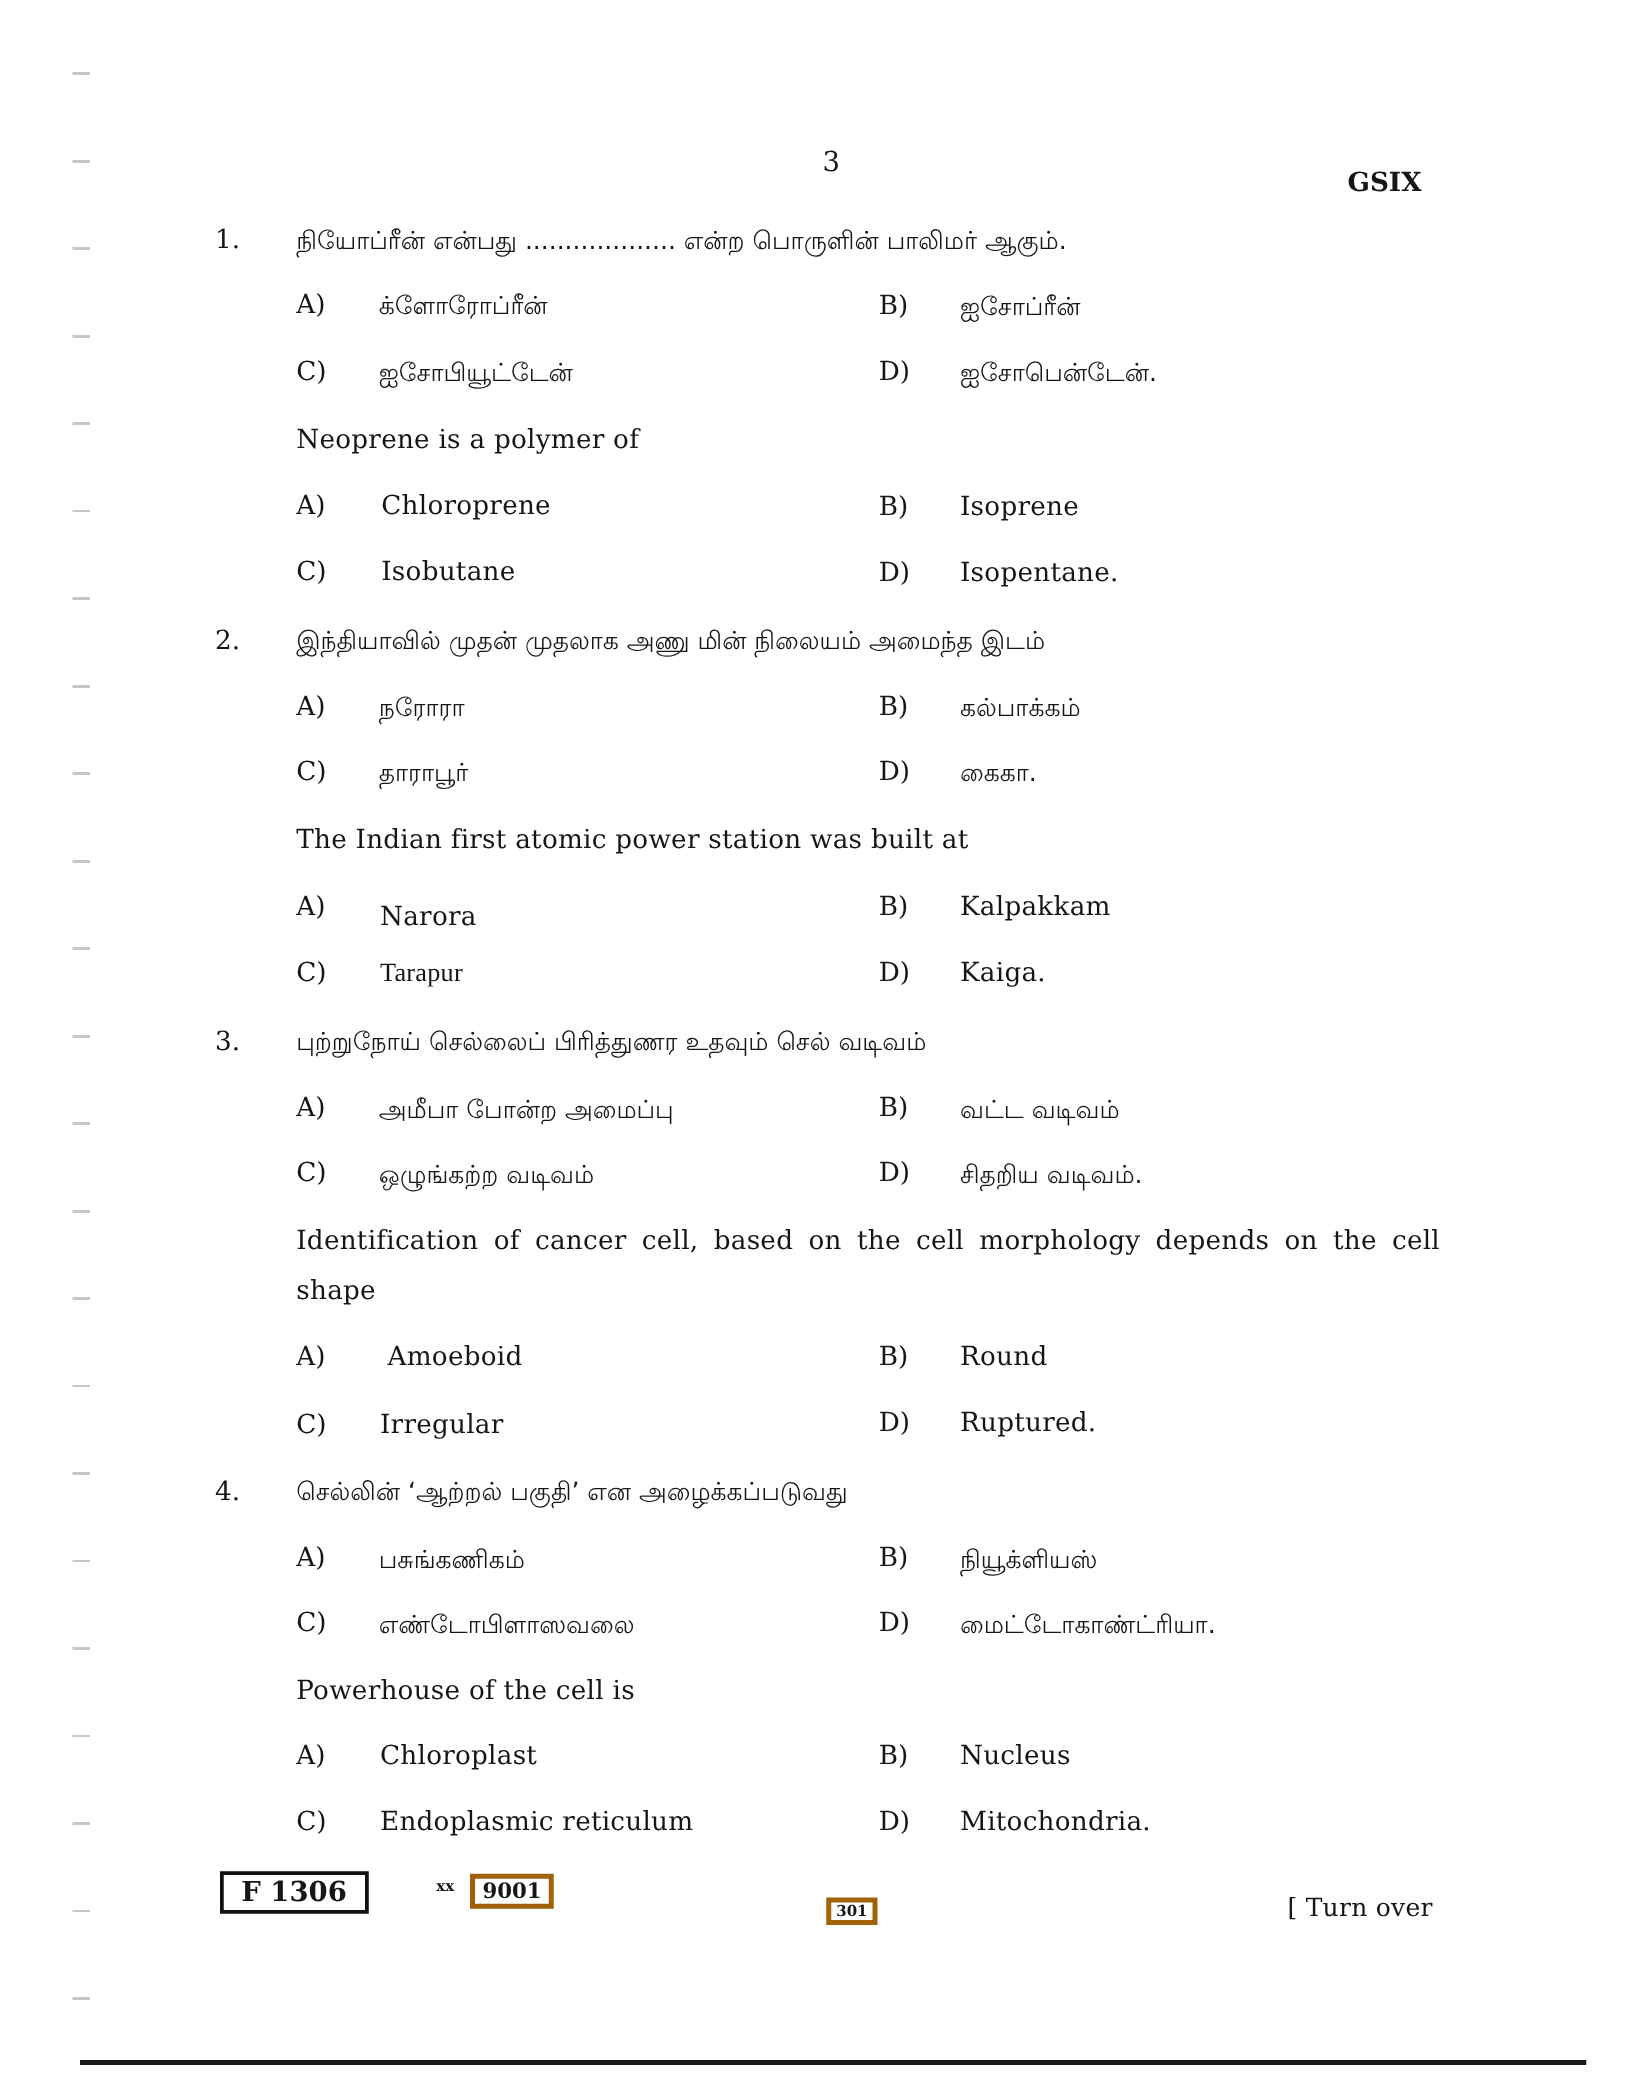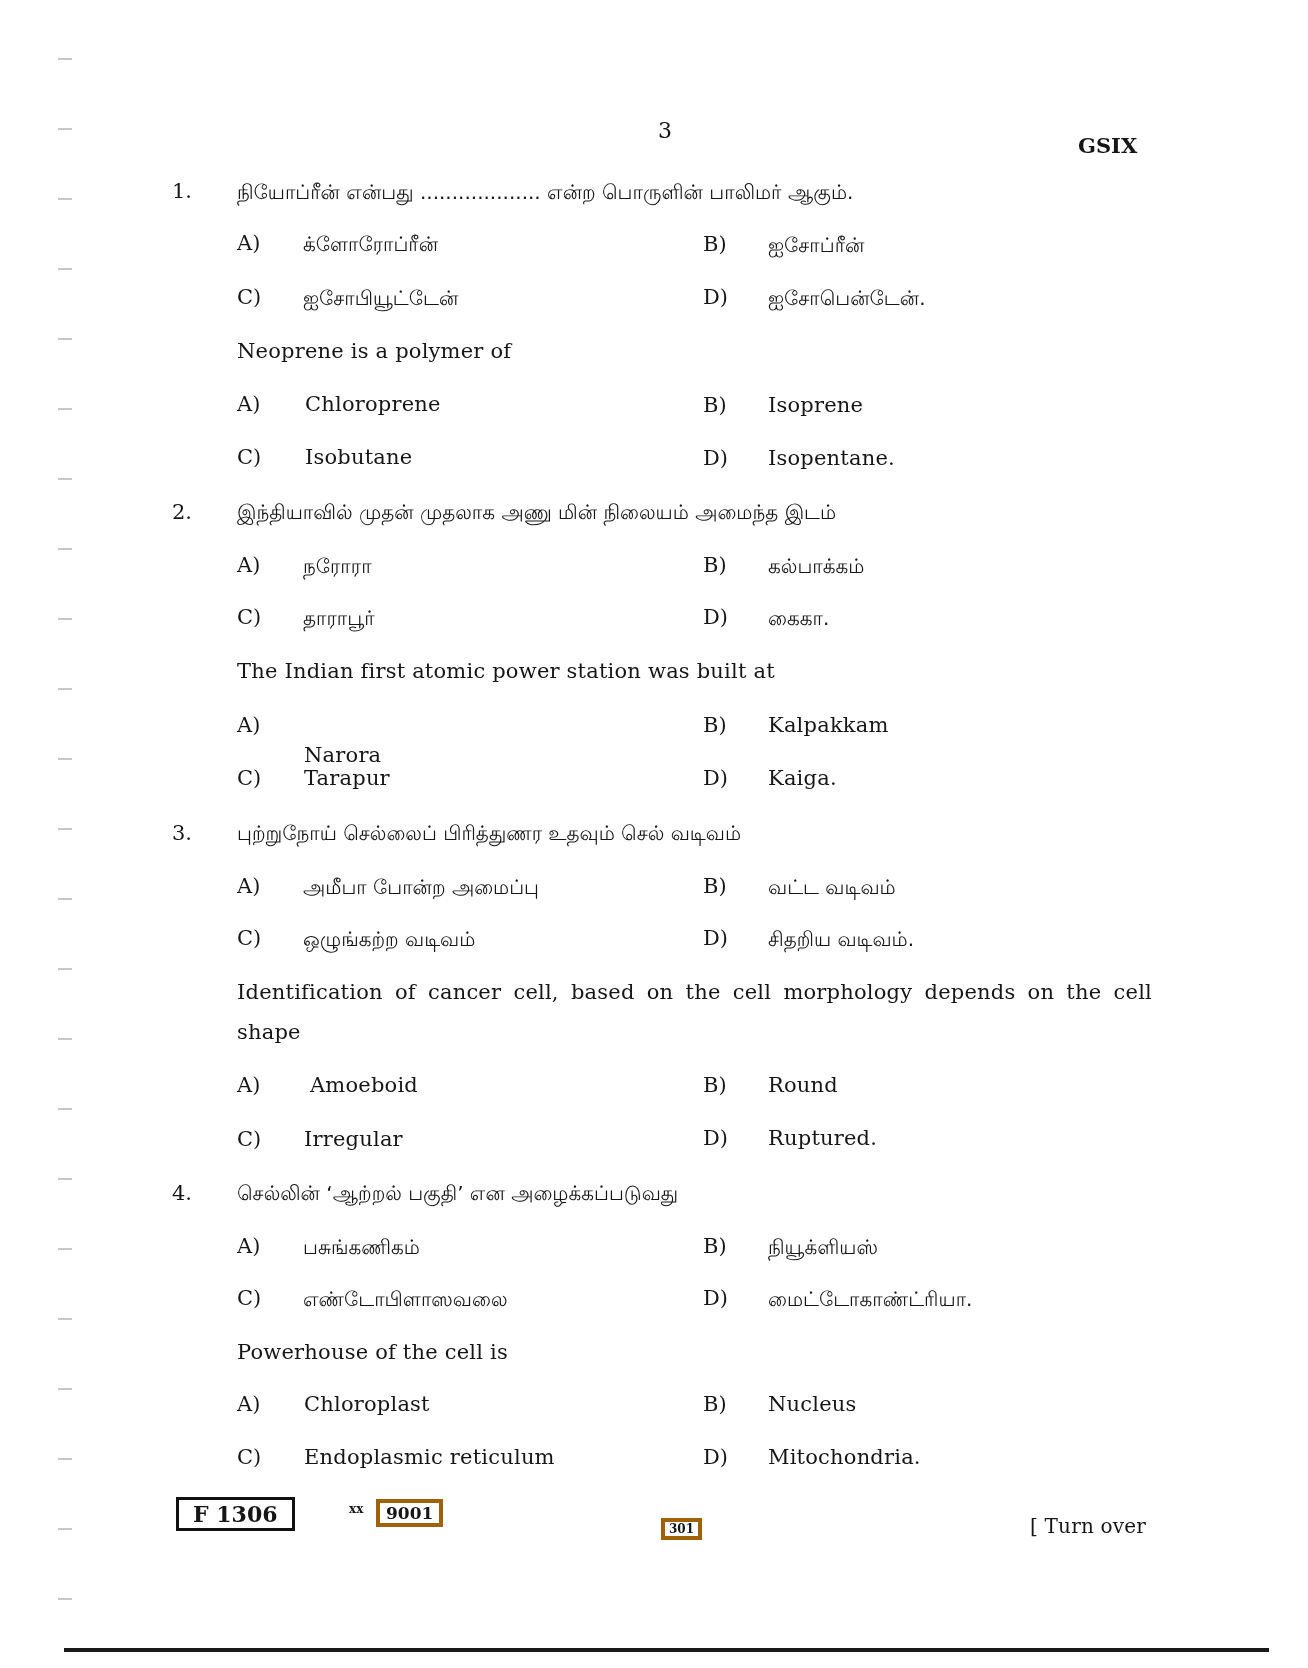--- a/index.html
+++ b/index.html
@@ -63,26 +63,26 @@
   <div class="abs ta" style="left:768px; top:554px;">கல்பாக்கம்</div>
 
   <div class="abs lab" style="left:237px; top:605px;">C)</div>
   <div class="abs ta" style="left:303px; top:606px;">தாராபூர்</div>
   <div class="abs lab" style="left:703px; top:605px;">D)</div>
   <div class="abs ta" style="left:768px; top:606px;">கைகா.</div>
 
   <div class="abs en" style="left:237px; top:659px;">The Indian first atomic power station was built at</div>
 
   <div class="abs lab" style="left:237px; top:713px;">A)</div>
-  <div class="abs en" style="left:304px; top:743px;">Narora</div>
+  <div class="abs en" style="left:304px; top:721px;">Narora</div>
   <div class="abs lab" style="left:703px; top:713px;">B)</div>
   <div class="abs en" style="left:768px; top:713px;">Kalpakkam</div>
 
   <div class="abs lab" style="left:237px; top:766px;">C)</div>
-  <div class="abs en" style="left:304px; top:766px;">Tarapur</div>
+  <div class="abs en" style="left:304px; top:766px;font-family:Liberation Serif, serif;">Tarapur</div>
   <div class="abs lab" style="left:703px; top:766px;">D)</div>
   <div class="abs en" style="left:768px; top:766px;">Kaiga.</div>
 </div>
 
 <div>
   <div class="abs qn" style="left:172px; top:821px;">3.</div>
   <div class="abs ta" style="left:237px; top:821px;">புற்றுநோய் செல்லைப் பிரித்துணர உதவும் செல் வடிவம்</div>
 
   <div class="abs lab" style="left:237px; top:874px;">A)</div>
   <div class="abs ta" style="left:303px; top:875px;">அமீபா போன்ற அமைப்பு</div>

